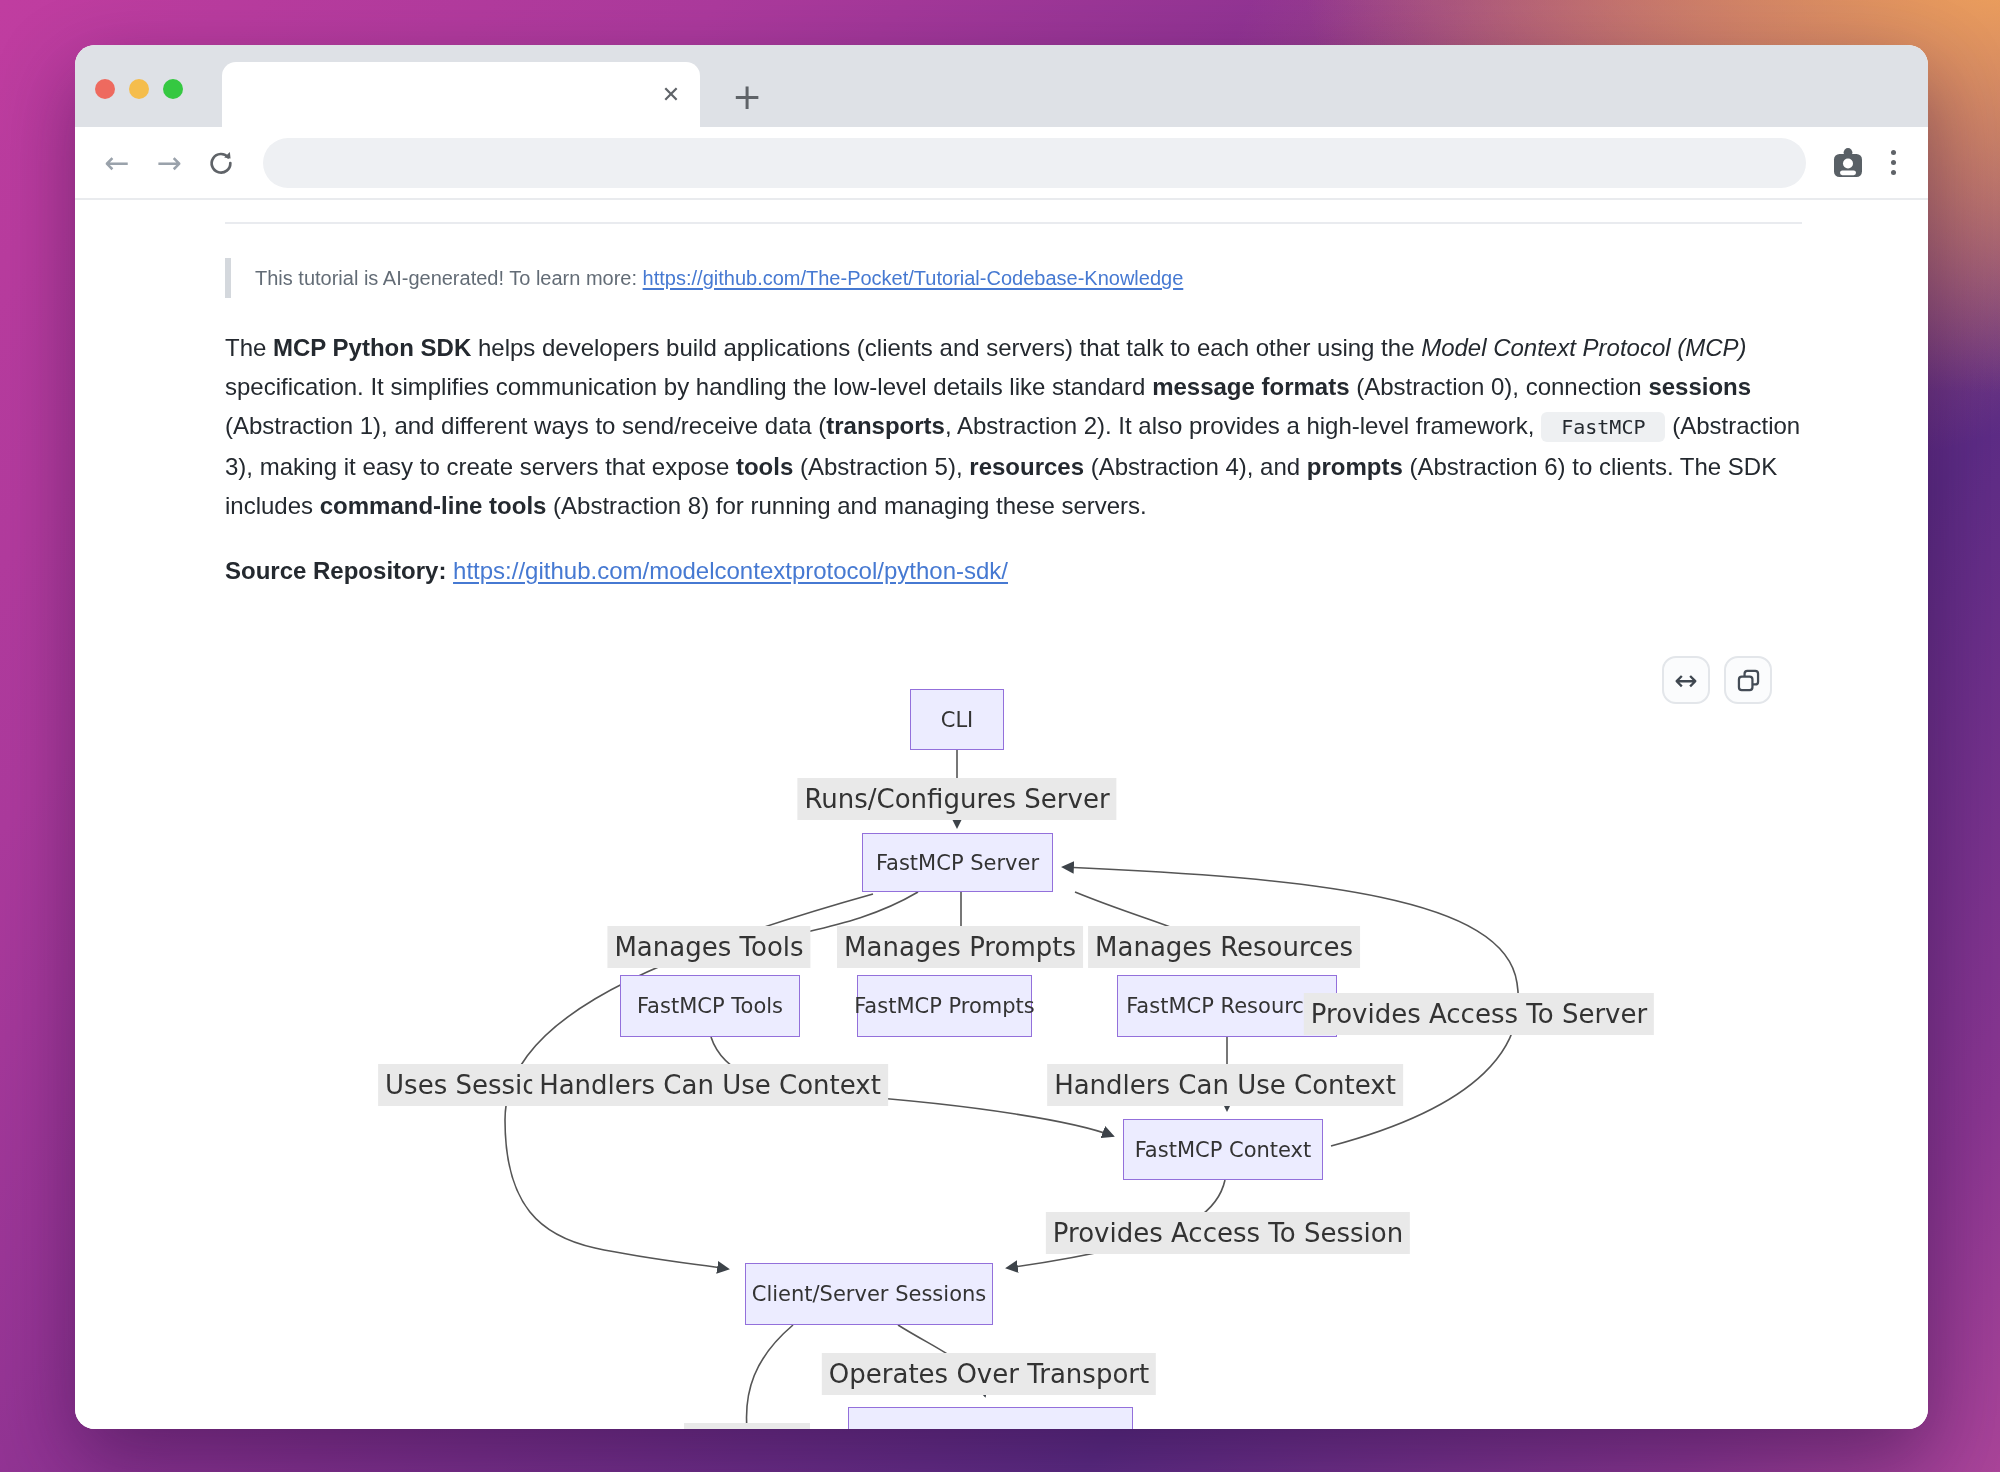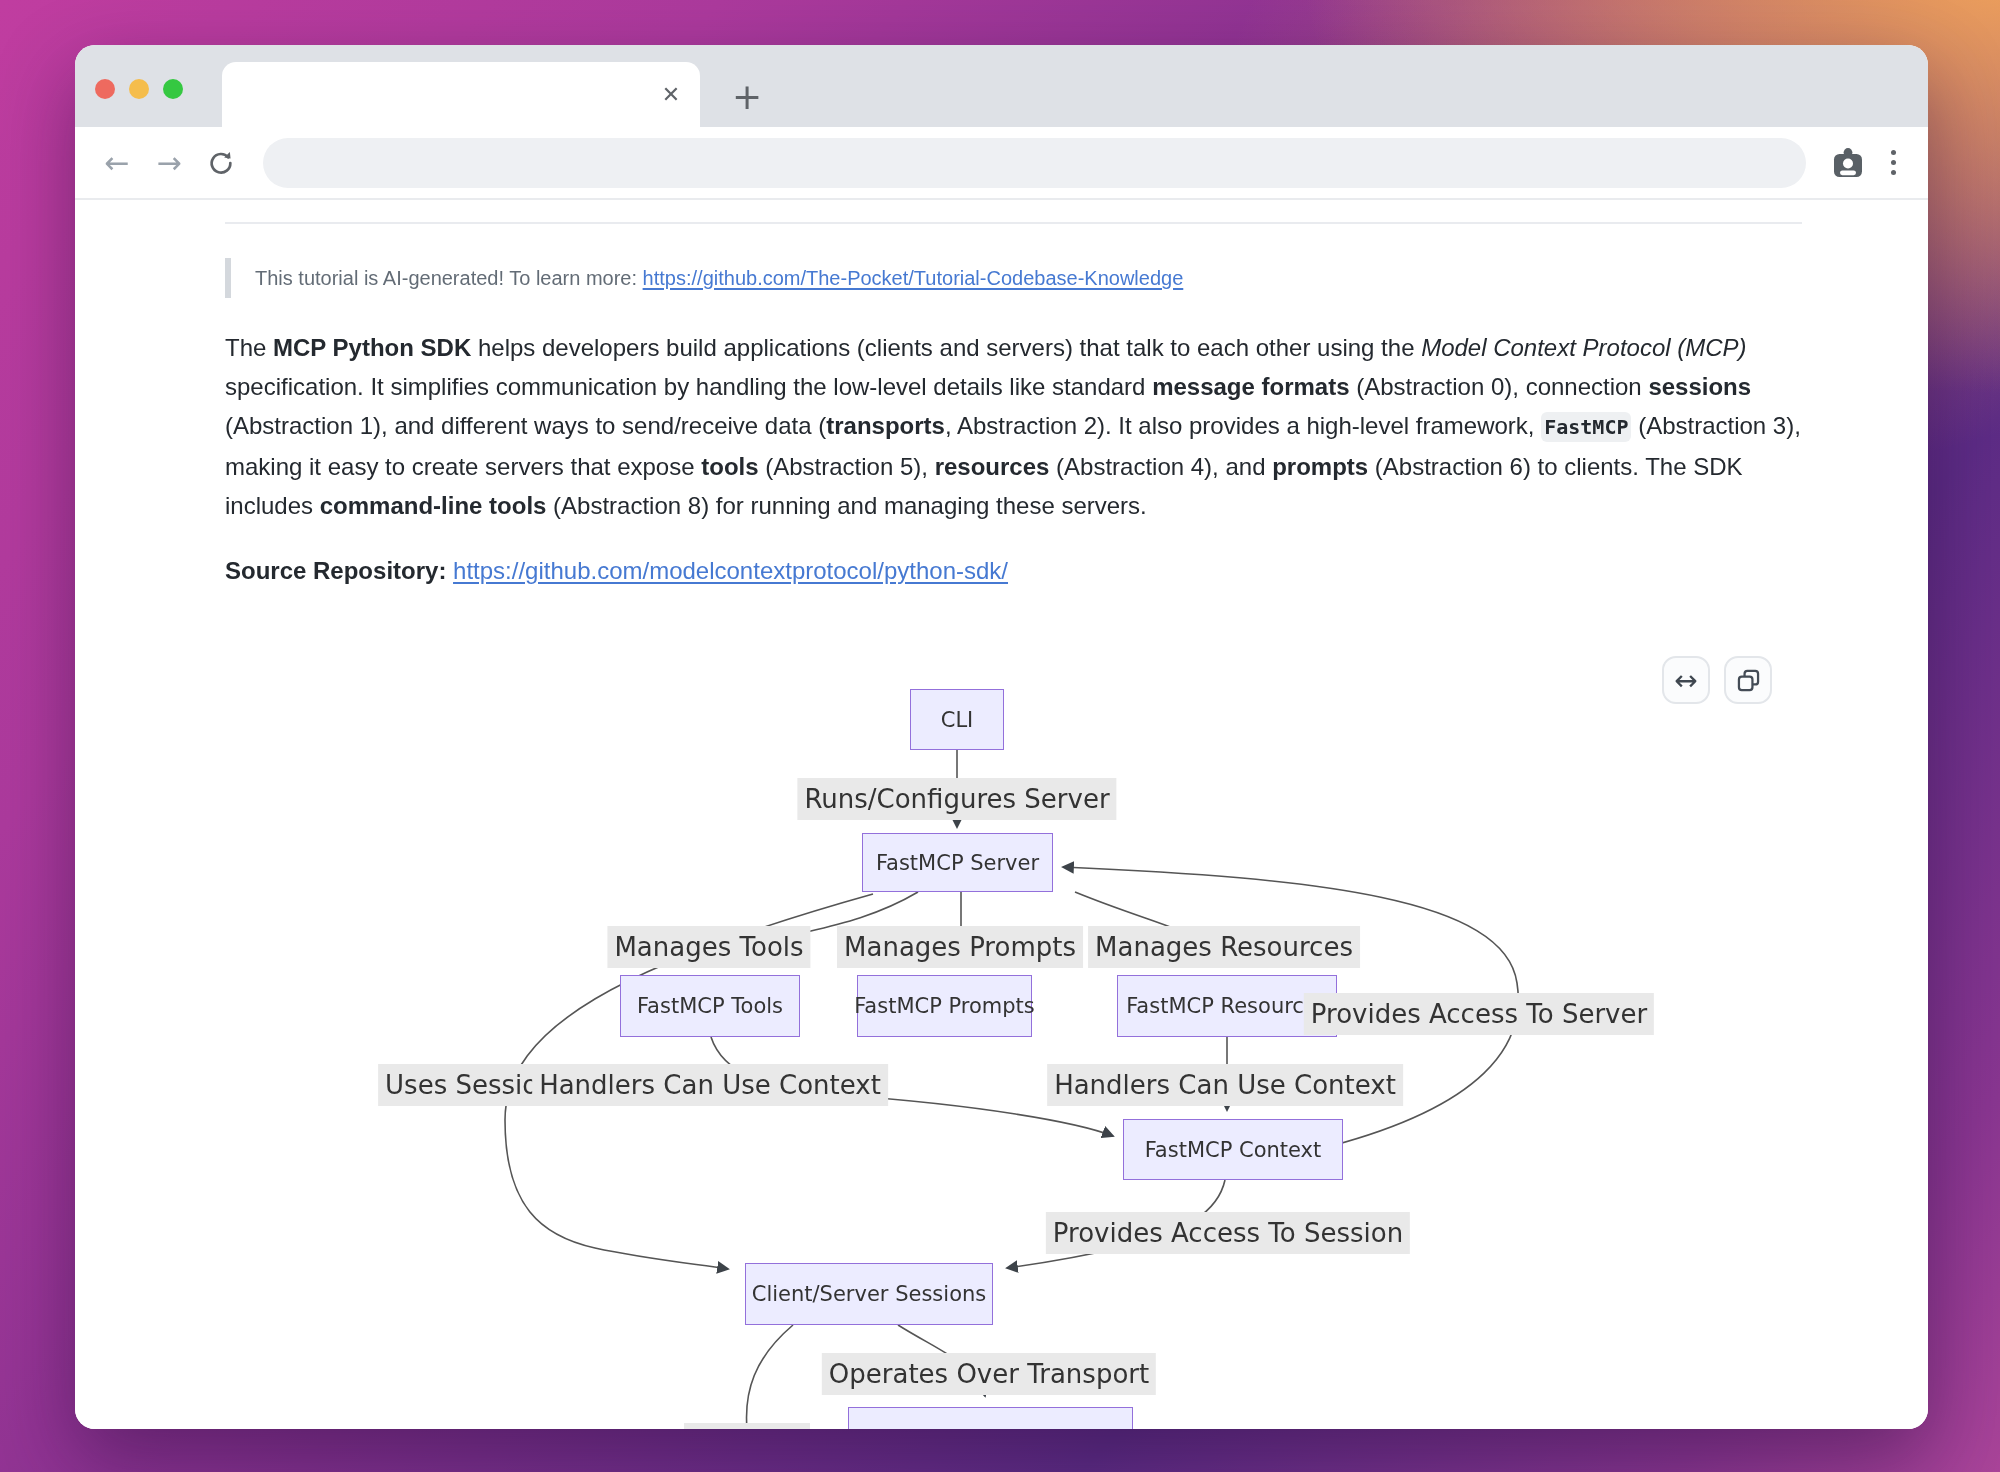--- a/index.html
+++ b/index.html
@@ -38,22 +38,22 @@
   .kebab{width:30px;height:44px;display:flex;flex-direction:column;align-items:center;justify-content:center;gap:5px;border:none;background:transparent;}
   .kebab i{width:5px;height:5px;border-radius:50%;background:#5f6368;display:block;}
   
   .content{position:relative;height:1229px;background:#fff;padding:0 126px 0 150px;box-sizing:border-box;overflow:hidden;color:#24292f;}
   h1{font-size:42px;font-weight:700;margin:14px 0 0;letter-spacing:-.5px;color:#24292f;}
   .rule{height:2px;background:#e9ebef;margin:22px 0 0;}
   blockquote{margin:34px 0 0;border-left:6px solid #d4d8dd;padding:2px 0 2px 24px;color:#636c76;font-size:20px;line-height:36px;}
   .intro{margin:30px 0 0;font-size:24px;line-height:39px;}
   .intro strong,.source strong{font-weight:700;}
   .intro em{font-style:italic;}
-  .intro code{font-family:"DejaVu Sans Mono","Liberation Mono",monospace;font-size:20px;font-weight:700;
-    background:#eef0f2;border-radius:6px;padding:3px 3px;text-align:right;}
+  .intro code{font-family:"DejaVu Sans Mono","Liberation Mono",monospace;font-size:20px;font-weight:400;
+    background:#eef0f2;border-radius:6px;padding:3px 20px;text-align:right;}
   .source{margin:32px 0 0;font-size:24px;}
   a.link{color:#4679d2;text-decoration:underline;text-underline-offset:3px;cursor:pointer;}
   
   .diagram{position:absolute;left:0;top:450px;width:1853px;height:779px;font-family:"DejaVu Sans","Liberation Sans",sans-serif;}
   .dg-controls{position:absolute;left:1587px;top:6px;display:flex;gap:14px;}
   .dg-btn{width:48px;height:48px;border-radius:14px;border:2px solid #e3e6ea;background:#fbfcfd;
     display:flex;align-items:center;justify-content:center;padding:0;}
   .dg-btn .glyph{font-size:28px;color:#3f4750;font-family:"DejaVu Sans",sans-serif;}
   .edges{position:absolute;left:0;top:0;}
   .node{position:absolute;background:#ECECFF;border:1px solid #9370DB;box-sizing:border-box;
@@ -154,21 +154,21 @@
           <path d="M823 675 C866 702 899 712 910 746" marker-end="url(#arr)"></path>
           <path d="M718 675 C679 708 669 742 672 779"></path>
         </g>
       </svg>
 
       <div class="node" style="left:835px;top:39px;width:94px;height:61px;">CLI</div>
       <div class="node" style="left:787px;top:183px;width:191px;height:59px;">FastMCP Server</div>
       <div class="node" style="left:545px;top:325px;width:180px;height:62px;">FastMCP Tools</div>
       <div class="node" style="left:782px;top:325px;width:175px;height:62px;">FastMCP Prompts</div>
       <div class="node" style="left:1042px;top:325px;width:220px;height:62px;">FastMCP Resources</div>
-      <div class="node" style="left:1048px;top:469px;width:220px;height:61px;">FastMCP Context</div>
+      <div class="node" style="left:1048px;top:469px;width:200px;height:61px;">FastMCP Context</div>
       <div class="node" style="left:670px;top:613px;width:248px;height:62px;">Client/Server Sessions</div>
       <div class="node" style="left:773px;top:757px;width:285px;height:60px;"></div>
       <div class="sliver" style="left:609px;top:773px;width:126px;height:24px;"></div>
 
       <div class="elabel" style="left:882px;top:128px;">Runs/Configures Server</div>
       <div class="elabel" style="left:634px;top:276px;text-align:right;">Manages Tools</div>
       <div class="elabel" style="left:885px;top:276px;">Manages Prompts</div>
       <div class="elabel" style="left:1149px;top:276px;">Manages Resources</div>
       <div class="elabel" style="left:1404px;top:343px;">Provides Access To Server</div>
       <div class="elabel" style="left:433px;top:414px;">Uses Session Logic</div>

